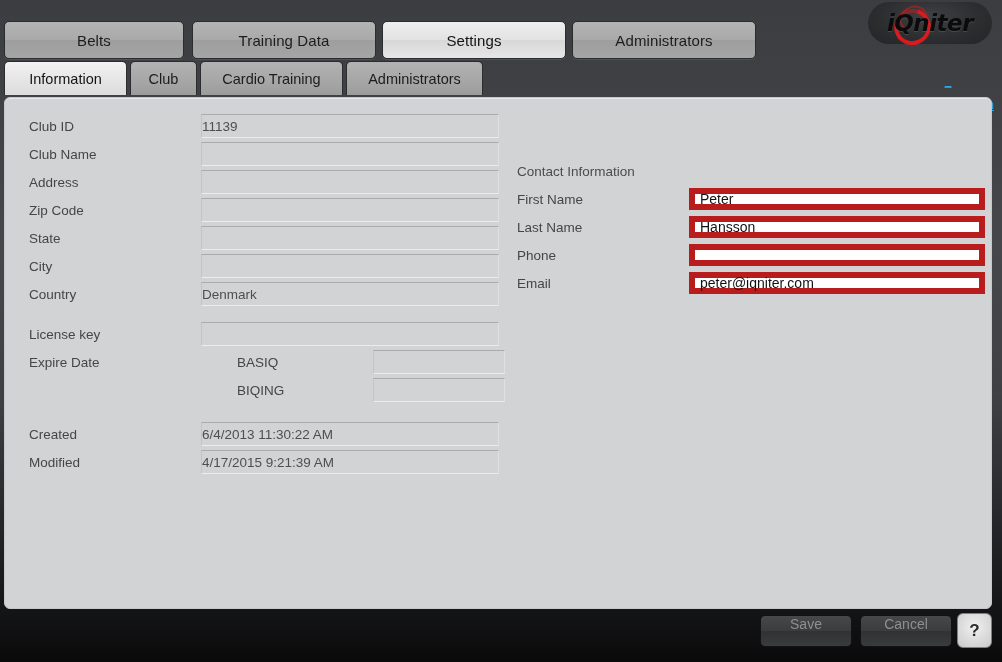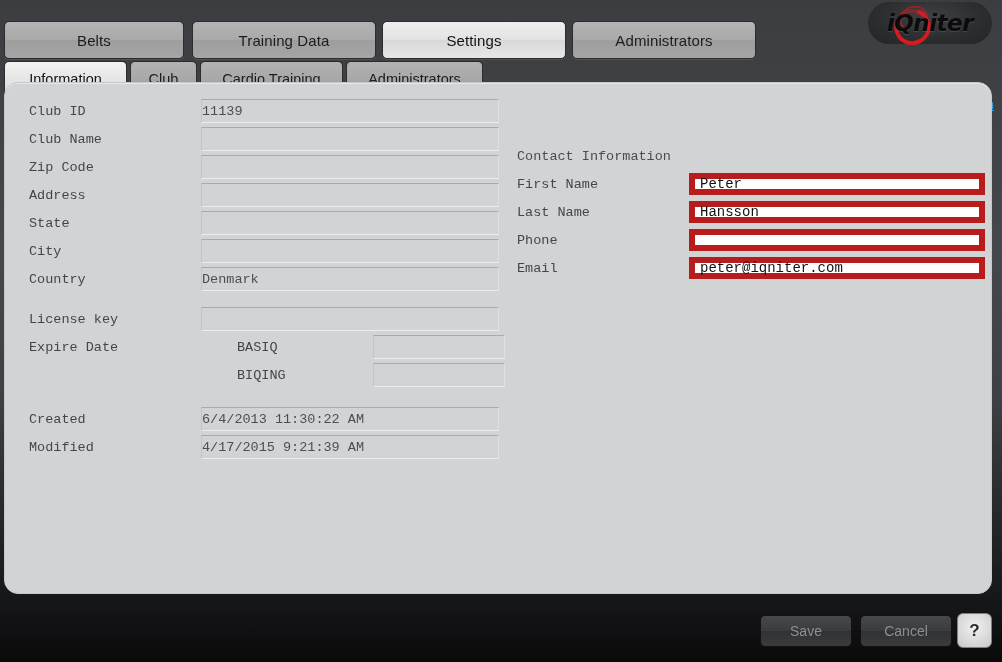--- a/index.html
+++ b/index.html
@@ -150,29 +150,28 @@
   }
   .subtab.active {
     background: linear-gradient(180deg, #f2f2f2 0%, #e4e4e4 60%, #dcdcdc 100%);
     color: #141414;
   }
 
   
   .panel {
     position: absolute;
     left: 4px;
-    top: 82px;
+    top: 97px;
     width: 988px;
     height: 512px;
     background: #d2d3d4;
     border: 1px solid #c6c7c8;
-    border-radius: 14px;
+    border-radius: 6px;
     box-shadow: inset 0 1px 0 #e6e7e8;
     box-sizing: border-box;
-    font-family: Liberation Mono, monospace;
   }
 
   .col-left {
     position: absolute;
     left: 24px;
     top: 14px;
     width: 470px;
   }
   .col-right {
     position: absolute;
@@ -252,21 +251,20 @@
     position: absolute;
     top: 7px;
     height: 30px;
     width: 90px;
     border-radius: 5px;
     border: 1px solid #111213;
     background: linear-gradient(180deg, #474849 0%, #3b3c3d 50%, #313233 51%, #3a3b3c 100%);
     color: #8d8f91;
     font-size: 14px;
     display: flex;
-    align-items: center;
     justify-content: center;
     cursor: default;
   }
   .btn-help {
     position: absolute;
     top: 5px;
     right: 10px;
     width: 33px;
     height: 33px;
     border-radius: 6px;
@@ -336,26 +334,26 @@
         <span class="f-label">Club ID</span>
         <span class="f-ro">11139</span>
       </div>
 
       <div class="field-row">
         <span class="f-label">Club Name</span>
         <span class="f-ro"></span>
       </div>
 
       <div class="field-row">
+        <span class="f-label">Address</span>
+        <span class="f-ro"></span>
+      </div>
+
+      <div class="field-row">
         <span class="f-label">Zip Code</span>
-        <span class="f-ro"></span>
-      </div>
-
-      <div class="field-row">
-        <span class="f-label">Address</span>
         <span class="f-ro"></span>
       </div>
 
       <div class="field-row">
         <span class="f-label">State</span>
         <span class="f-ro"></span>
       </div>
 
       <div class="field-row">
         <span class="f-label">City</span>

